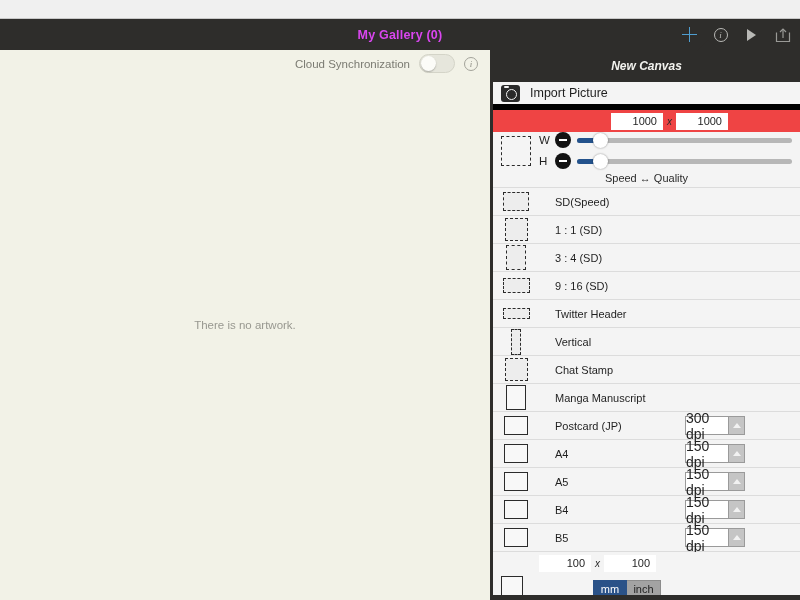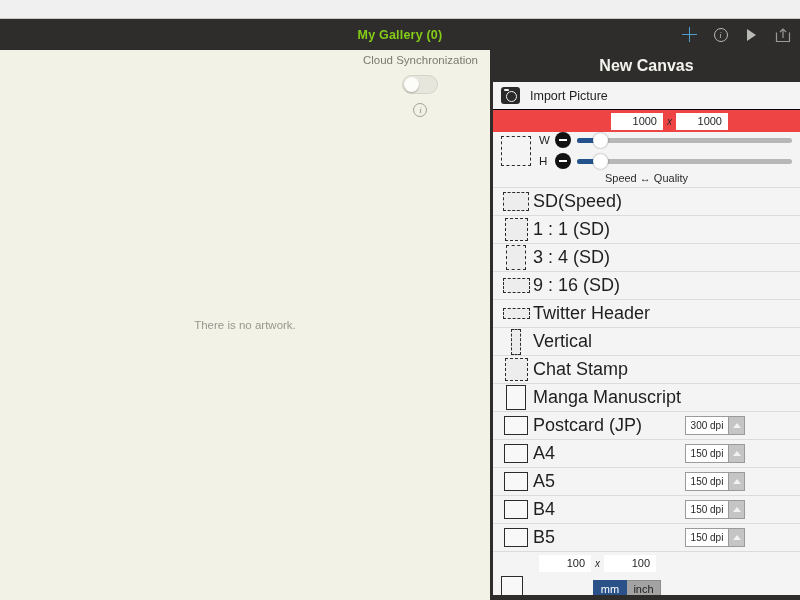--- a/index.html
+++ b/index.html
@@ -17,21 +17,21 @@
     background: #f0f0f0; border-bottom: 1px solid #c8c8c8;
   }
 
   
   .titlebar {
     position: absolute; left: 0; top: 19px; width: 800px; height: 31px;
     background: #2e2d2b;
     display: flex; align-items: center; justify-content: center;
   }
   .titlebar-title {
-    color: #84cc16; font-size: 12.5px; font-weight: bold; letter-spacing: .2px;
+    color: #d946ef; font-size: 12.5px; font-weight: bold; letter-spacing: .2px;
   }
   .titlebar-actions {
     position: absolute; right: 2px; top: 0; height: 31px;
     display: flex; align-items: center; gap: 0px;
   }
   .tb-btn {
     width: 31px; height: 31px; display: flex; align-items: center;
     justify-content: center; cursor: pointer;
   }
   .ico-plus {
@@ -54,21 +54,21 @@
   }
   .ico-share { width: 16px; height: 16px; }
 
   
   .gallery {
     position: absolute; left: 0; top: 50px; width: 800px; height: 550px;
     background: #f2f2e7;
   }
   .cloud-row {
     position: absolute; right: 322px; top: 4px;
-    display: flex; align-items: center; gap: 9px; flex-direction: column;
+    display: flex; align-items: center; gap: 9px;
   }
   .cloud-label { font-size: 11.5px; color: #7b7b72; }
   .toggle {
     width: 36px; height: 19px; border-radius: 10px;
     background: #e6e6dc; border: 1px solid #d4d4c8;
     position: relative; cursor: pointer;
   }
   .toggle .knob {
     position: absolute; left: 1px; top: 1px; width: 15px; height: 15px;
     border-radius: 50%; background: #fcfcf8;
@@ -96,26 +96,26 @@
     overflow: hidden;
   }
   .panel-caret {
     position: absolute; left: 697px; top: 40px; width: 0; height: 0;
     border-left: 11px solid transparent; border-right: 11px solid transparent;
     border-bottom: 11px solid #2e2d2b; z-index: 5;
   }
   .panel-header {
     height: 32px; background: #2e2d2b; color: #f3f3ef;
     display: flex; align-items: center; justify-content: center;
-    font-size: 16px; font-weight: bold; flex: none;
+    font-size: 12px; font-weight: bold; flex: none; font-style: italic;
   }
 
   .row {
     display: flex; align-items: center;
-    border-bottom: 1px solid #000000;
+    border-bottom: 6px solid #000000;
     padding: 0 8px; flex: none; background: #f4f4f4;
   }
   .row-import { height: 28px; gap: 10px; }
   .cam-icon {
     width: 19px; height: 17px; background: #2a2a2a; border-radius: 3px;
     position: relative; flex: none;
   }
   .cam-icon::before {
     content: ""; position: absolute; left: 5px; top: 4px; width: 9px; height: 9px;
     border: 1.6px solid #f4f4f4; border-radius: 50%;
@@ -182,28 +182,28 @@
     height: 28px; display: flex; align-items: center; gap: 0;
     border-bottom: 1px solid #dcdcdc; padding-left: 8px; background: #f4f4f4;
     flex: none; cursor: pointer;
   }
   .preset .thumb-wrap {
     width: 30px; display: flex; align-items: center; justify-content: center;
     flex: none;
   }
   .thumb { border: 1.6px dashed #2b2b2b; background: #ededed; }
   .thumb.solid { border: 1.6px solid #2b2b2b; background: #f8f8f8; }
-  .preset .p-label { font-size: 18px; color: #1f1f1f; margin-left: 2px; }
+  .preset .p-label { font-size: 11px; color: #1f1f1f; margin-left: 24px; }
   .preset .spacer { flex: 1; }
   .dpi {
     display: flex; align-items: stretch; height: 19px; margin-right: 55px;
     border: 1px solid #9a9a9a; flex: none;
   }
   .dpi .val {
-    width: 42px; background: #ffffff; font-size: 10px; color: #1f1f1f;
+    width: 42px; background: #ffffff; font-size: 14px; color: #1f1f1f;
     display: flex; align-items: center; justify-content: center;
   }
   .dpi .arrow {
     width: 16px; background: #c5c5c5; border-left: 1px solid #9a9a9a;
     display: flex; align-items: center; justify-content: center; cursor: pointer;
   }
   .dpi .arrow i {
     width: 0; height: 0; border-left: 4px solid transparent;
     border-right: 4px solid transparent; border-bottom: 5px solid #f2f2f2;
     display: block;

